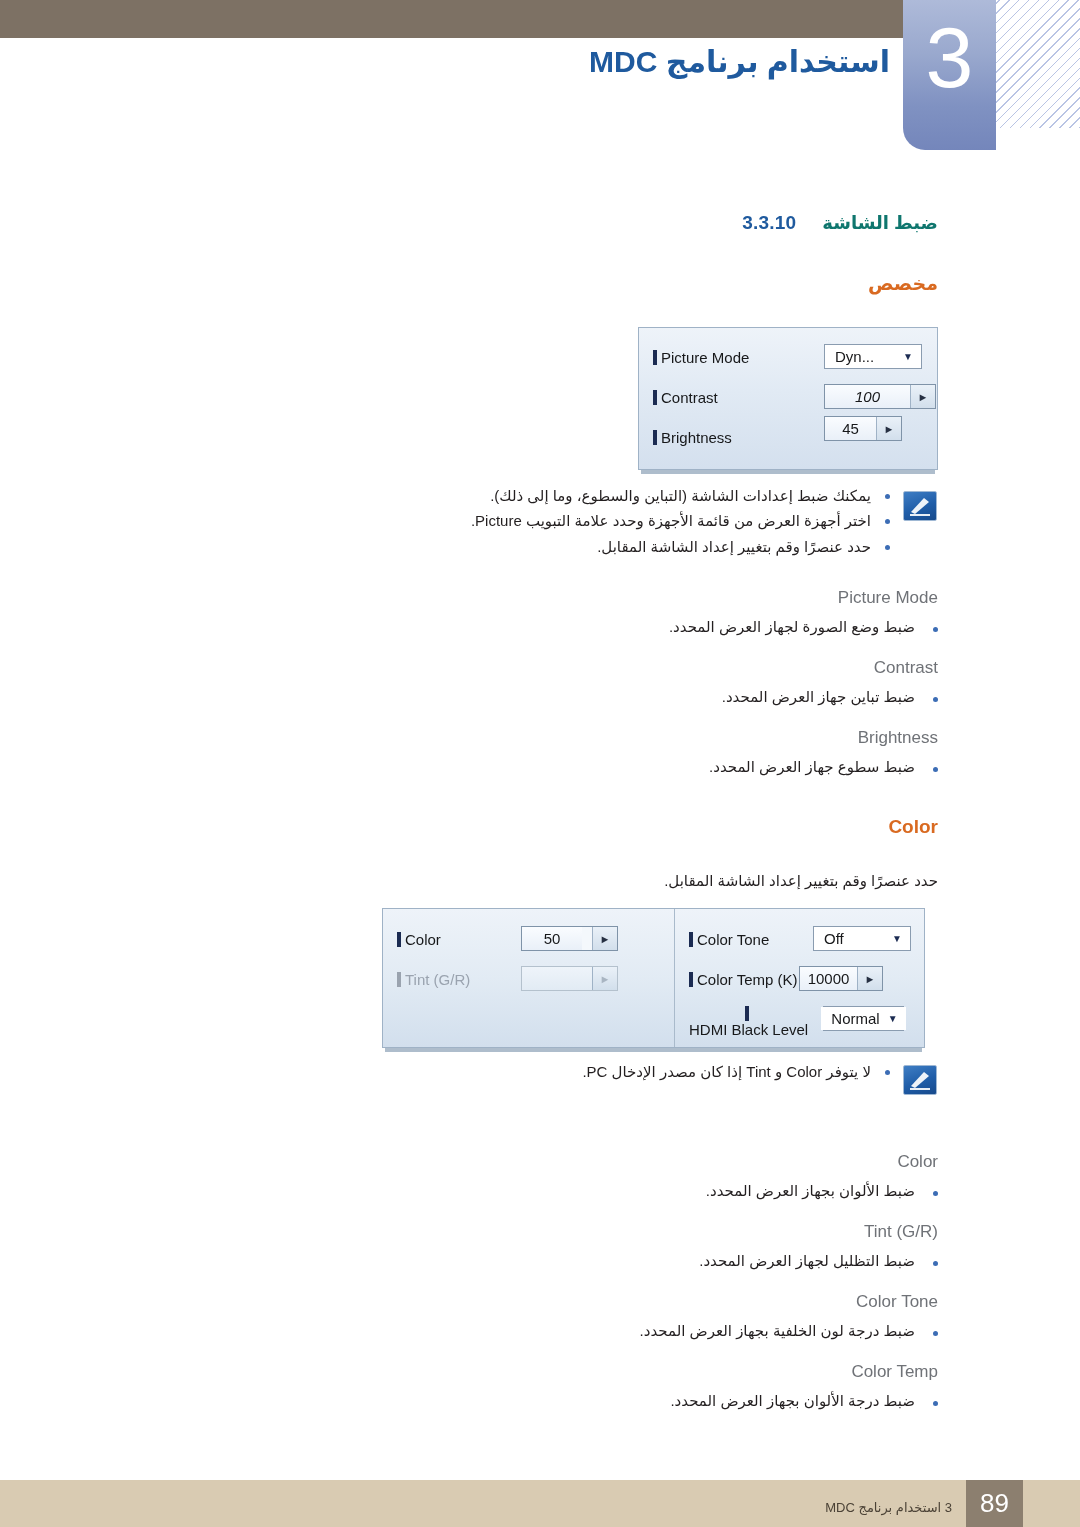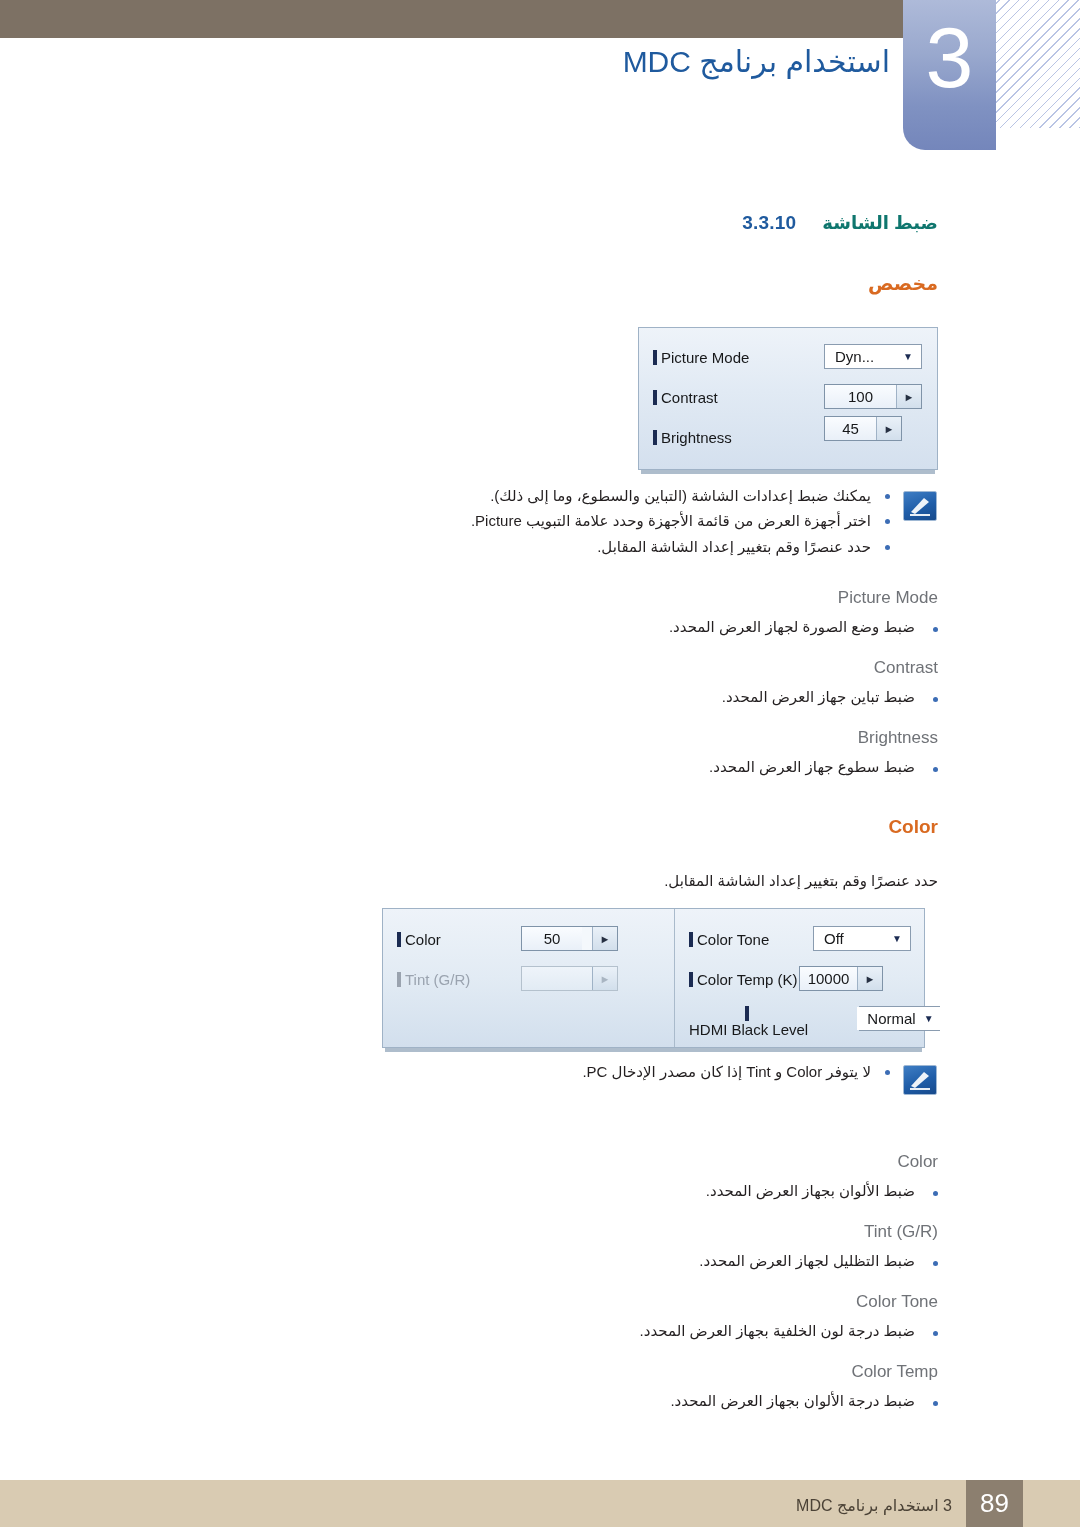--- a/index.html
+++ b/index.html
@@ -58,21 +58,21 @@
     font-weight: 400;
     color: #ffffff;
     font-family: "Liberation Sans", sans-serif;
   }
   .chapter-title {
     position: absolute;
     top: 44px;
     right: 190px;
     font-size: 30px;
     color: #1f5a9e;
-    font-weight: 400;
+    font-weight: 700;
     direction: rtl;
     white-space: nowrap;
   }
 
   
   .section-head {
     position: absolute;
     top: 212px;
     right: 142px;
     display: flex;
@@ -322,21 +322,21 @@
     display: flex;
     align-items: center;
     justify-content: center;
     color: #ffffff;
     font-size: 26px;
   }
   .footer-text {
     position: absolute;
     bottom: 12px;
     right: 128px;
-    font-size: 16px;
+    font-size: 13px;
     color: #4b4236;
     direction: rtl;
   }
 </style>
 </head>
 <body>
 
 <div class="top-bar"></div>
 <div class="hatch"></div>
 <div class="chapter-badge">
@@ -359,21 +359,21 @@
   </div>
   <div class="field combo" style="top:16px; left:185px; width:98px;">
     <span class="val">Dyn...</span>
     <span class="caret">▼</span>
   </div>
 
   <div class="row" style="top:56px; left:14px;">
     <span class="tick"></span>
     <span class="rlabel">Contrast</span>
   </div>
-  <div class="field" style="top:56px; left:185px; width:98px;">
+  <div class="field" style="top:56px; left:185px; width:112px;font-style:italic;">
     <span class="val">100</span>
     <span class="arrow">►</span>
   </div>
 
   <div class="row" style="top:96px; left:14px;">
     <span class="tick"></span>
     <span class="rlabel">Brightness</span>
   </div>
   <div class="field" style="top:88px; left:185px; width:78px;">
     <span class="val">45</span>
@@ -465,21 +465,21 @@
   </div>
   <div class="field" style="top:57px; left:416px; width:84px;">
     <span class="val">10000</span>
     <span class="arrow">►</span>
   </div>
 
   <div class="row" style="top:97px; left:306px;flex-direction:column;">
     <span class="tick"></span>
     <span class="rlabel">HDMI Black Level</span>
   </div>
-  <div class="field combo" style="top:97px; left:440px; width:81px;margin-left:36px;">
+  <div class="field combo" style="top:97px; left:440px; width:81px;">
     <span class="val">Normal</span>
     <span class="caret">▼</span>
   </div>
 </div>
 
 <div class="note-icon" style="top:1065px; right:143px;">
   <svg width="32" height="28" viewBox="0 0 32 28">
     <path d="M7 20 L20 6 L25 10 L11 22 Z" fill="#ffffff" opacity="0.92"></path>
     <path d="M6 23 L26 23" stroke="#ffffff" stroke-width="2" fill="none" opacity="0.9"></path>
   </svg>

